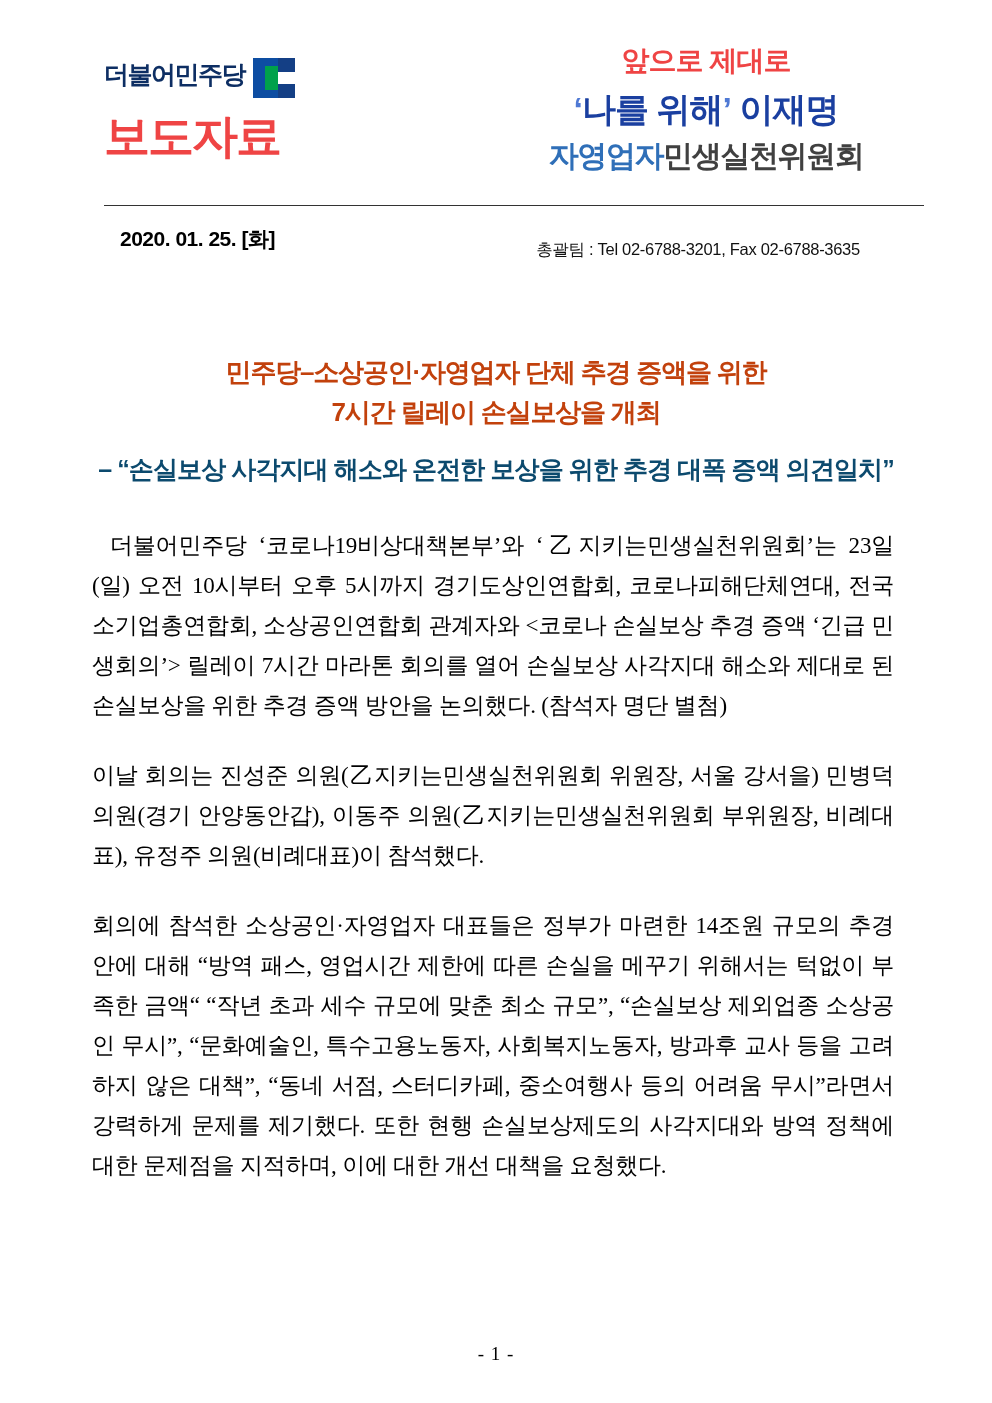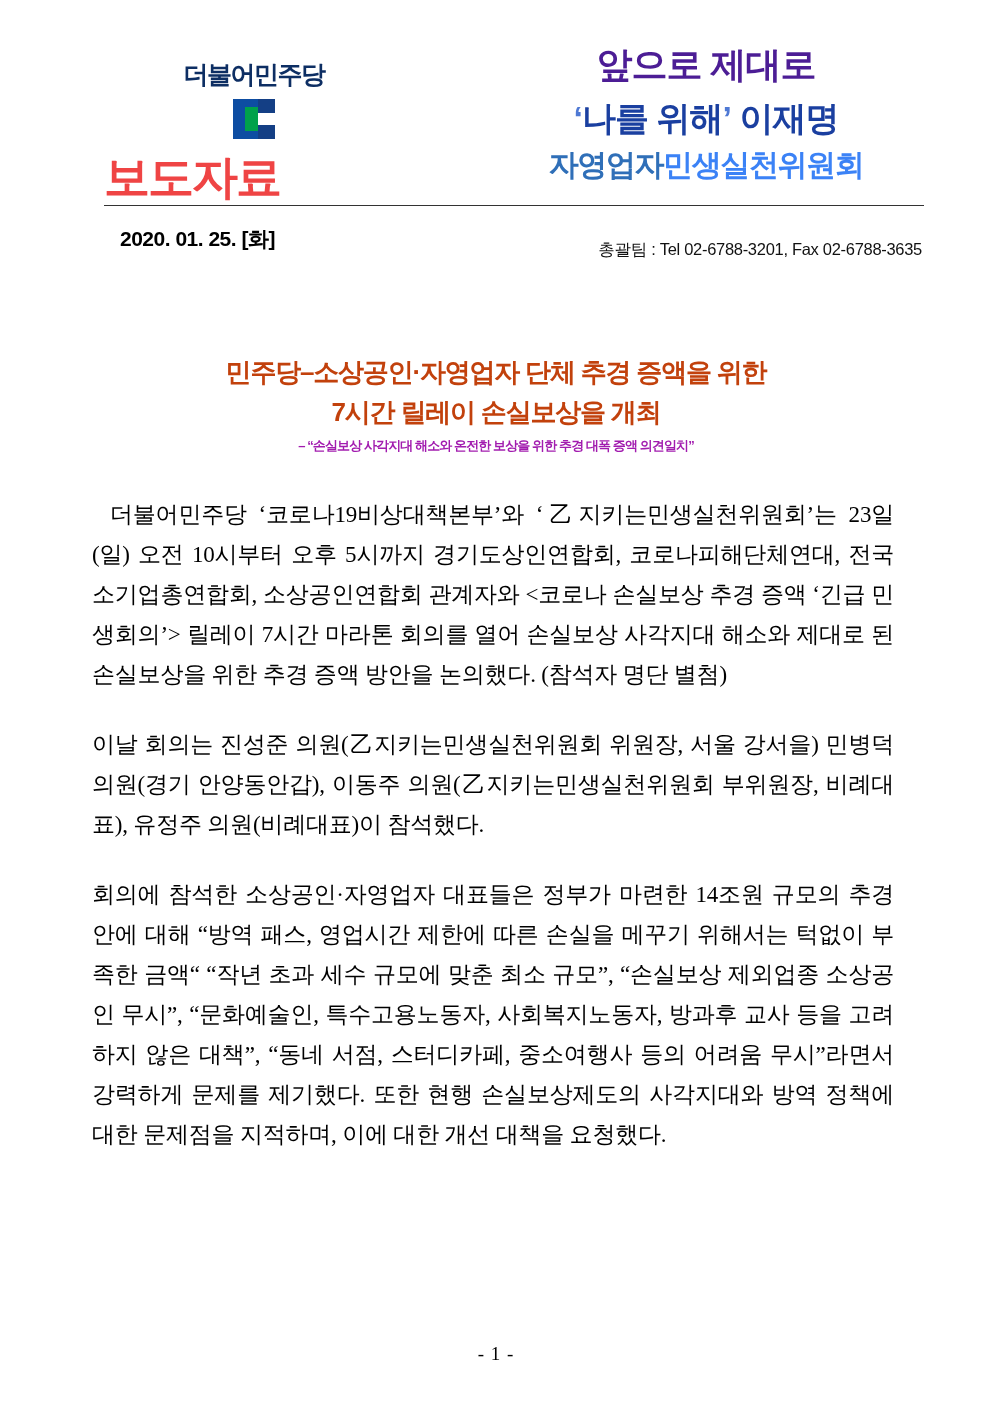--- a/index.html
+++ b/index.html
@@ -32,23 +32,22 @@
 
   .brand-block {
     position: absolute;
     left: 46px;
     top: 18px;
     width: 300px;
   }
 
   .party-logo {
     display: flex;
-    align-items: center;
+    align-items: flex-start;
     gap: 8px;
-    flex-direction: column;
   }
   .party-logo-text {
     font-family: "Liberation Sans", sans-serif;
     font-weight: bold;
     font-size: 25px;
     letter-spacing: -1.5px;
     color: #0d2e63;
     white-space: nowrap;
   }
   .party-logo-mark {
@@ -113,23 +112,23 @@
   .campaign {
     position: absolute;
     right: 18px;
     top: 6px;
     width: 420px;
     text-align: center;
   }
   .campaign .line1 {
     font-family: "Liberation Sans", sans-serif;
     font-weight: bold;
-    font-size: 36px;
+    font-size: 28px;
     letter-spacing: -1px;
-    color: #4c1d95;
+    color: #ef4444;
     line-height: 1.05;
     white-space: nowrap;
   }
   .campaign .line2 {
     font-family: "Liberation Sans", sans-serif;
     font-weight: bold;
     font-size: 34px;
     letter-spacing: -1px;
     color: #1a3fa0;
     line-height: 1.2;
@@ -140,28 +139,28 @@
   .campaign .line3 {
     margin-top: 8px;
     font-family: "Liberation Sans", sans-serif;
     font-weight: bold;
     font-size: 30px;
     letter-spacing: -1.4px;
     line-height: 1.2;
     white-space: nowrap;
   }
   .campaign .line3 .eul { color: #2f6fb8; }
-  .campaign .line3 .com { color: #3b82f6; }
+  .campaign .line3 .com { color: #404040; }
 
   .contact {
     position: absolute;
-    right: 12px;
+    right: 21px;
     top: 196px;
     width: 430px;
-    text-align: right;
+    text-align: center;
     font-family: "Liberation Sans", sans-serif;
     font-size: 16.5px;
     line-height: 1.65;
     letter-spacing: -0.3px;
     color: #111;
   }
 
   
   .title-block {
     margin-top: 64px;
@@ -169,26 +168,26 @@
   }
   .title-line {
     font-family: "Liberation Sans", sans-serif;
     font-weight: bold;
     font-size: 26px;
     letter-spacing: -1.2px;
     line-height: 1.55;
     color: #c2410c;
   }
   .subtitle {
-    margin-top: 4px;
-    font-family: "Liberation Sans", sans-serif;
-    font-weight: bold;
-    font-size: 13px;
+    margin-top: 20px;
+    font-family: "Liberation Sans", sans-serif;
+    font-weight: bold;
+    font-size: 25px;
     letter-spacing: -0.9px;
-    color: #a21caf;
+    color: #0c4a6e;
   }
 
   
   .body-block {
     margin-top: 40px;
     padding: 0 36px 0 34px;
   }
   .para {
     font-family: "Liberation Serif", serif;
     font-size: 23px;

